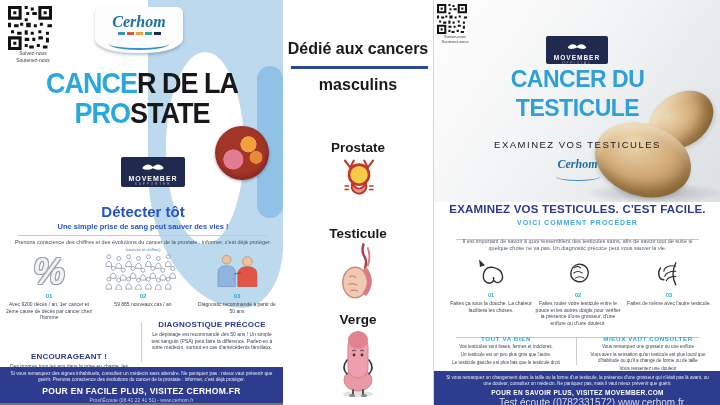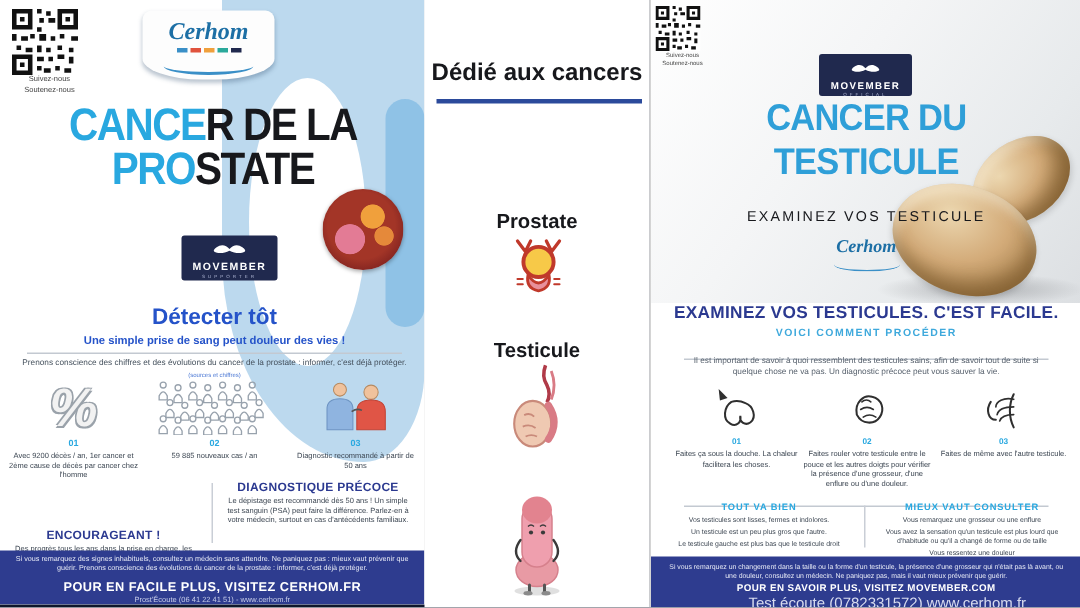--- a/index.html
+++ b/index.html
@@ -1,16 +1,16 @@
 <!DOCTYPE html>
 <html><head>
 <meta charset="utf-8">
 <style>
   html,body{margin:0;padding:0;background:#fff;}
-  .slide{position:relative;width:720px;height:405px;background:#0f172a;overflow:hidden;
+  .slide{position:relative;width:720px;height:405px;background:#737373;overflow:hidden;
          font-family:"Liberation Sans",sans-serif;color:#222;}
   .abs{position:absolute;}
 
   
   .poster-left{left:0;top:0;width:283px;height:403px;background:#fff;border-right:1px solid #d8d8d8;overflow:hidden;}
   .sil{position:absolute;}
   .sil-a{left:148px;top:0;width:135px;height:308px;background:#bcd9ee;border-radius:0 0 30% 70%/0 0 20% 45%;}
   .sil-w{left:166px;top:52px;width:78px;height:192px;background:#ffffff;border-radius:50%;}
   .sil-b{left:257px;top:66px;width:26px;height:152px;background:#8fc2e6;border-radius:14px;}
 
@@ -152,21 +152,21 @@
         <path d="M20,7 C16,2 10,1 5,5 C2,7 1,9 2,10 C7,13 14,12 20,9 C26,12 33,13 38,10 C39,9 38,7 35,5 C30,1 24,2 20,7 Z" fill="#fff"></path>
       </svg>
       <div class="mov-name" style="font-size:7px;">MOVEMBER</div>
       <div class="mov-sub" style="font-size:3px;">SUPPORTER</div>
     </div>
 
     <div class="abs photo-circle"></div>
 
     <div class="abs detect">
       <div class="detect-h">Détecter tôt</div>
-      <div class="detect-s">Une simple prise de sang peut douleur des vies !</div>
+      <div class="detect-s">Une simple prise de sang peut sauver des vies !</div>
       <hr>
       <div class="detect-p">Prenons conscience des chiffres et des évolutions du cancer de la prostate : informer, c'est déjà protéger.</div>
       <div class="detect-n">(sources et chiffres)</div>
     </div>
 
     <div class="stat-col" style="left:4px;top:246px;width:90px;">
       <div class="stat-ic">
           <div class="pct">%</div>
         </div>
       <div class="stat-num">01</div>
@@ -234,20 +234,21 @@
     <div class="band" style="left:0;top:367px;width:283px;height:36px;">
       <div class="band-t">Si vous remarquez des signes inhabituels, consultez un médecin sans attendre. Ne paniquez pas : mieux vaut prévenir que guérir. Prenons conscience des évolutions du cancer de la prostate : informer, c'est déjà protéger.</div>
       <div class="band-cta" style="font-size:8.5px;margin-top:2px;">POUR EN FACILE PLUS, VISITEZ CERHOM.FR</div>
       <div class="band-c" style="font-size:5px;margin-top:1px;">Prost'Écoute (06 41 22 41 51) - www.cerhom.fr</div>
     </div>
   </section>
 
   <section class="abs center-col">
     <div class="abs c-head" style="left:0;top:40px;width:150px;">Dédié aux cancers</div>
     <div class="c-rule" style="top:66px;"></div>
+    <div class="abs c-head" style="left:0;top:76px;width:150px;">masculins</div>
 
     <div class="abs c-label" style="left:0;top:140px;width:150px;">Prostate</div>
     <div class="abs" style="left:55px;top:157px;">
       <svg width="42" height="44" viewBox="0 0 48 50">
         <path d="M14,12 L8,4 M14,12 L18,4 M34,12 L40,4 M34,12 L30,4" stroke="#c0392b" stroke-width="2.5" fill="none" stroke-linecap="round"></path>
         <circle cx="24" cy="20" r="11.5" fill="#f7c948" stroke="#c0392b" stroke-width="3"></circle>
         <path d="M16,30 q8,12 16,0 q2,10 -8,12 q-10,-2 -8,-12 z" fill="#e8909c" stroke="#c0392b" stroke-width="2.2"></path>
         <path d="M8,33 h4 M8,37 h4 M36,33 h4 M36,37 h4" stroke="#c0392b" stroke-width="1.6" stroke-linecap="round"></path>
       </svg>
     </div>
@@ -256,20 +257,21 @@
     <div class="abs" style="left:56px;top:243px;">
       <svg width="38" height="58" viewBox="0 0 40 60">
         <path d="M26,0 q-3,8 1,14 q3,6 0,12" fill="none" stroke="#b03a48" stroke-width="2.5"></path>
         <path d="M30,4 q4,10 0,20" fill="none" stroke="#d97b85" stroke-width="2"></path>
         <ellipse cx="17" cy="41" rx="13" ry="16" fill="#efc9b2" stroke="#c98a7a" stroke-width="1.5"></ellipse>
         <path d="M28,28 q8,12 0,24" fill="none" stroke="#d97b85" stroke-width="5" stroke-linecap="round"></path>
         <path d="M11,35 q4,-2 7,1 M10,43 q5,-2 9,1 M12,50 q4,-2 8,0" fill="none" stroke="#c98a7a" stroke-width="1.3"></path>
       </svg>
     </div>
 
+    <div class="abs c-label" style="left:0;top:312px;width:150px;">Verge</div>
     <div class="abs" style="left:50px;top:328px;">
       <svg width="50" height="70" viewBox="0 0 50 70">
         <ellipse cx="25" cy="66" rx="15" ry="3" fill="#e0e0e0"></ellipse>
         <ellipse cx="25" cy="52" rx="14" ry="11" fill="#e89aa4" stroke="#d6808c" stroke-width="1"></ellipse>
         <rect x="15" y="8" width="20" height="42" rx="10" fill="#ef9fae" stroke="#d6808c" stroke-width="1"></rect>
         <ellipse cx="25" cy="12" rx="10" ry="9" fill="#e2838f"></ellipse>
         <circle cx="21" cy="27" r="1.4" fill="#3a3a3a"></circle>
           <circle cx="29" cy="27" r="1.4" fill="#3a3a3a"></circle>
         <path d="M19,23 q2,-2 4,0 M27,23 q2,-2 4,0" stroke="#3a3a3a" stroke-width="0.9" fill="none"></path>
         <path d="M14,32 q-6,8 0,14 M36,32 q6,8 0,14" stroke="#3a3a3a" stroke-width="1.6" fill="none" stroke-linecap="round"></path>
@@ -310,21 +312,21 @@
         <path d="M20,7 C16,2 10,1 5,5 C2,7 1,9 2,10 C7,13 14,12 20,9 C26,12 33,13 38,10 C39,9 38,7 35,5 C30,1 24,2 20,7 Z" fill="#fff"></path>
       </svg>
       <div class="mov-name" style="font-size:6.5px;">MOVEMBER</div>
       <div class="mov-sub" style="font-size:3px;">OFFICIAL</div>
     </div>
 
     <div class="abs r-title">
       <div>CANCER DU</div>
       <div>TESTICULE</div>
     </div>
-    <div class="abs r-caption">EXAMINEZ VOS TESTICULE</div>
+    <div class="abs r-caption">EXAMINEZ VOS TESTICULES</div>
 
     <div class="abs r-brand">
       <div class="r-brand-script">Cerhom</div>
       <div class="r-brand-arc"></div>
     </div>
 
     <div class="abs r-head">EXAMINEZ VOS TESTICULES. C'EST FACILE.</div>
     <div class="abs r-sub">VOICI COMMENT PROCÉDER</div>
     <hr class="r-hr" style="top:231px;">
     <div class="abs r-intro">Il est important de savoir à quoi ressemblent des testicules sains, afin de savoir tout de suite si quelque chose ne va pas. Un diagnostic précoce peut vous sauver la vie.</div>

